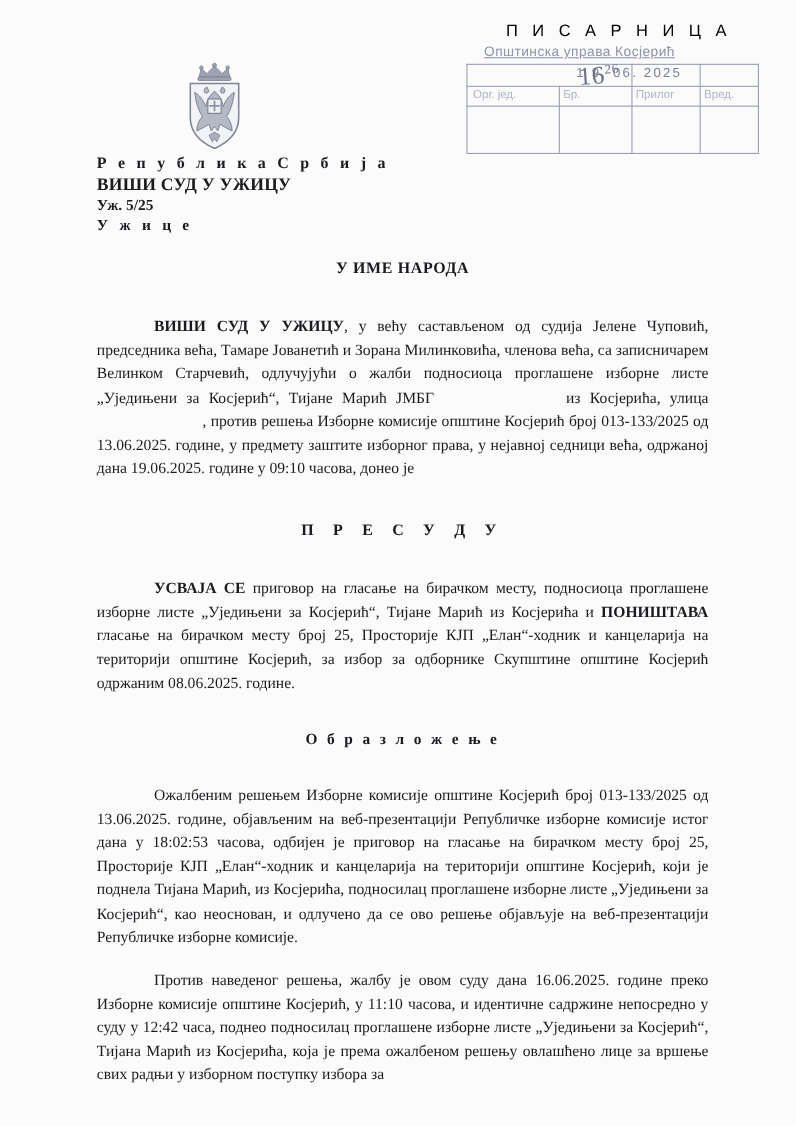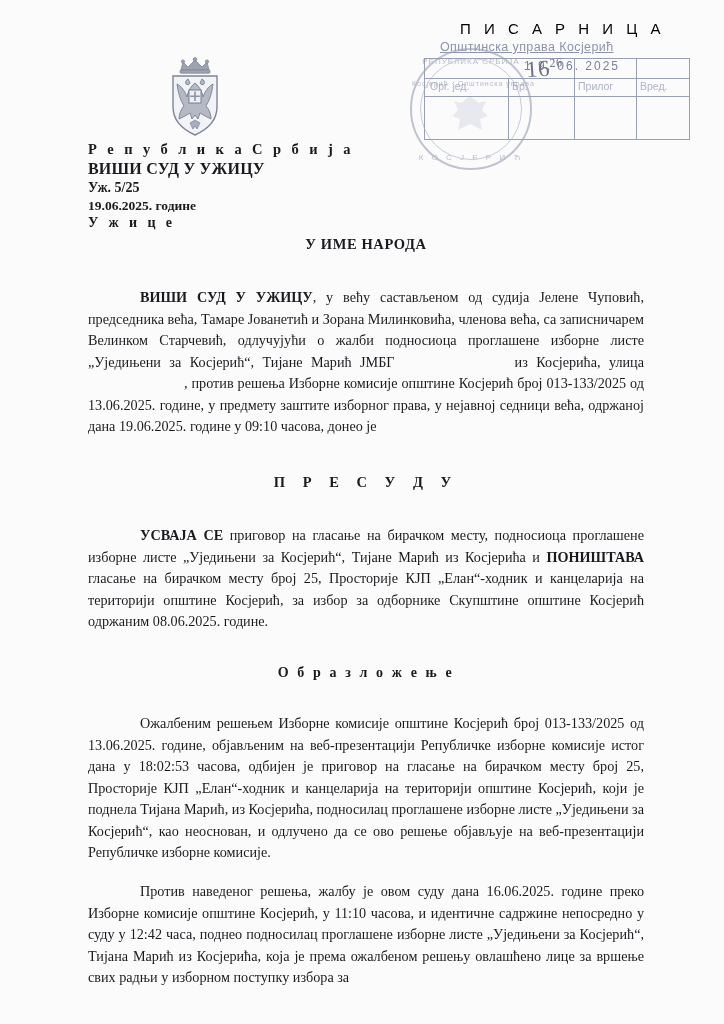--- a/index.html
+++ b/index.html
@@ -250,30 +250,20 @@
       <div class="stamp-colhead ch1">Орг. јед.</div>
       <div class="stamp-colhead ch2">Бр.</div>
       <div class="stamp-colhead ch3">Прилог</div>
       <div class="stamp-colhead ch4">Вред.</div>
     </div>
 
     <div class="stamp-hand">
       <span>16</span><sup>26</sup>
     </div>
 
-    <div class="seal">
-      <div class="seal-text">
-        <div class="seal-top">РЕПУБЛИКА СРБИЈА</div>
-        <div class="seal-mid">Косјерић · Општинска управа</div>
-        <div class="seal-bottom">К О С Ј Е Р И Ћ</div>
-      </div>
-      <svg class="seal-emblem" viewBox="0 0 48 44">
-        <path d="M24 4 L15 11 L8 9 L12 18 L6 24 L14 27 L12 38 L24 32 L36 38 L34 27 L42 24 L36 18 L40 9 L33 11 Z" fill="#9aa1b4" opacity=".55"></path>
-      </svg>
-    </div>
   </div>
 
   <svg class="coat" viewBox="0 0 72 82">
 
     <g fill="#9da3b2" stroke="#7e8596" stroke-width="0.8">
       <path d="M22 13 L24 5 L29 10 L36 3 L43 10 L48 5 L50 13 Z"></path>
       <rect x="21" y="13" width="30" height="3.2" rx="1"></rect>
       <circle cx="24" cy="4.5" r="1.6"></circle>
       <circle cx="36" cy="2.4" r="1.8"></circle>
       <circle cx="48" cy="4.5" r="1.6"></circle>
@@ -295,21 +285,20 @@
       <path d="M35.2 34.5 h1.6 v4 h4 v1.6 h-4 v4 h-1.6 v-4 h-4 v-1.6 h4 Z" fill="#8b92a4"></path>
     </g>
 
     <path d="M31 66 L36 63 L41 66 L38 72 L36 69 L34 72 Z" fill="#a8aebd" stroke="#7e8596" stroke-width="0.7"></path>
   </svg>
 
   <div class="header">
     <div class="h-republic">Р е п у б л и к а   С р б и ј а</div>
     <div class="h-court">ВИШИ СУД У УЖИЦУ</div>
     <div class="h-case">Уж. 5/25</div>
-    <div class="h-date">19.06.2025. године</div>
     <div class="h-city">У ж и ц е</div>
   </div>
 
   <div class="body">
 
     <div class="centered-title t-narod">У ИМЕ НАРОДА</div>
 
     <p class="para">
       <b>ВИШИ СУД У УЖИЦУ</b><span>, у већу састављеном од судија Јелене Чуповић, председника већа, Тамаре Јованетић и Зорана Милинковића, членова већа, са записничарем Велинком Старчевић, одлучујући о жалби подносиоца проглашене изборне листе „Уједињени за Косјерић“, Тијане Марић ЈМБГ</span><span class="redact"></span><span>из Косјерића, улица</span><span class="redact redact-sm"></span><span>, против решења Изборне комисије општине Косјерић број 013-133/2025 од 13.06.2025. године, у предмету заштите изборног права, у нејавној седници већа, одржаној дана 19.06.2025. године у 09:10 часова, донео је</span>
     </p>

